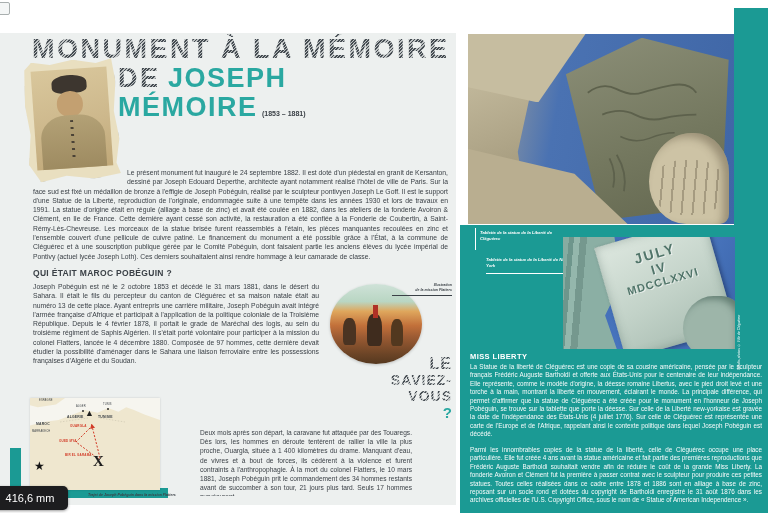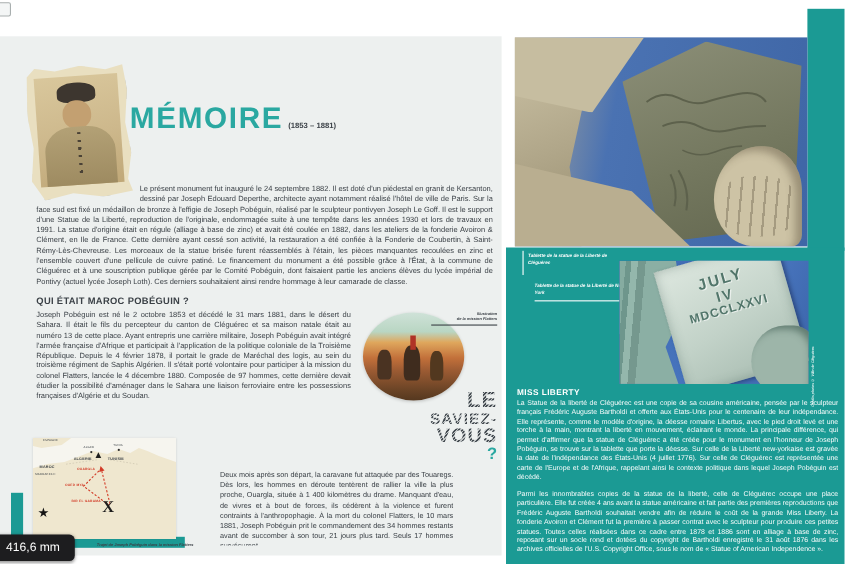--- a/index.html
+++ b/index.html
@@ -26,20 +26,25 @@
 </style>
 </head>
 <body>
 
 <div id="canvas">
 
   <div class="abs" style="left:-4px;top:2px;width:12px;height:11px;border:1px solid #a9afaf;border-radius:2px;background:#f4f6f6;"></div>
 
   <div class="abs" style="left:0;top:33px;width:456px;height:472px;background:#edf0ef;"></div>
 
+  <div class="abs hatch" style="left:32px;top:34px;width:430px;font-size:27px;letter-spacing:2.5px;white-space:nowrap;">MONUMENT À LA MÉMOIRE</div>
+  <div class="abs" style="left:118px;top:63px;font-size:27px;white-space:nowrap;">
+    <span class="hatch" style="letter-spacing:2.5px;">DE</span>
+    <span class="teal-txt" style="letter-spacing:1.5px;">JOSEPH</span>
+  </div>
   <div class="abs" style="left:118px;top:92px;white-space:nowrap;">
     <span class="teal-txt" style="font-size:27px;letter-spacing:1.5px;">MÉMOIRE</span>
     <span style="font-size:7px;font-weight:700;color:#3b4147;">(1853 – 1881)</span>
   </div>
 
   <div class="abs" style="left:26px;top:60px;width:92px;height:120px;transform:rotate(-4deg);background:#e9dfc0;
               clip-path:polygon(2% 6%,10% 0,30% 3%,55% 0,80% 4%,97% 1%,100% 20%,96% 45%,100% 68%,95% 88%,99% 97%,70% 100%,40% 96%,12% 100%,0 85%,4% 60%,0 35%);
               box-shadow:2px 3px 5px rgba(0,0,0,.25);">
     <div class="abs" style="left:8px;top:9px;right:8px;bottom:12px;background:linear-gradient(170deg,#d9c79c 0%,#cdb88c 55%,#c0a878 100%);overflow:hidden;">
       <div class="abs" style="left:26%;top:6%;width:46%;height:18%;background:#3d362f;border-radius:45% 45% 30% 30%;"></div>
@@ -66,23 +71,23 @@
     <div class="abs" style="left:47%;top:26%;width:5%;height:16%;background:#b03226;"></div>
   </div>
 
   <div class="abs cap-dark" style="left:392px;top:283px;width:60px;text-align:right;">
     <span>Illustration</span><br>
     <span>de la mission Flatters</span>
     <div style="margin-top:2px;height:1.6px;background:#3b4147;"></div>
   </div>
 
   <div class="abs" style="left:380px;top:356px;width:72px;text-align:right;">
-    <div class="hatch" style="font-size:20px;line-height:16px;letter-spacing:1px;">LE</div>
+    <div class="hatch" style="font-size:16px;line-height:16px;letter-spacing:1px;">LE</div>
     <div class="hatch" style="font-size:14px;line-height:16px;letter-spacing:1px;">SAVIEZ-</div>
-    <div class="hatch" style="font-size:18px;line-height:16px;letter-spacing:1px;">VOUS</div>
+    <div class="hatch" style="font-size:14px;line-height:16px;letter-spacing:1px;">VOUS</div>
     <div style="font-size:15px;line-height:18px;font-weight:800;color:#2aa8a1;">?</div>
   </div>
 
   <div class="abs body-txt" style="left:200px;top:428px;width:212px;height:68px;font-size:6.6px;line-height:9.2px;">Deux mois après son départ, la caravane fut attaquée par des Touaregs. Dès lors, les hommes en déroute tentèrent de rallier la ville la plus proche, Ouargla, située à 1 400 kilomètres du drame. Manquant d'eau, de vivres et à bout de forces, ils cédèrent à la violence et furent contraints à l'anthropophagie. À la mort du colonel Flatters, le 10 mars 1881, Joseph Pobéguin prit le commandement des 34 hommes restants avant de succomber à son tour, 21 jours plus tard. Seuls 17 hommes survécurent.</div>
 
   <div class="abs" style="left:10px;top:448px;width:11px;height:50px;background:#1b9a94;"></div>
   <div class="abs" style="left:10px;top:488px;width:158px;height:10px;background:#1b9a94;"></div>
 
   <div class="abs" style="left:30px;top:398px;width:130px;height:92px;background:#f6f5ef;overflow:hidden;box-shadow:0 0 2px rgba(0,0,0,.15);">
     <div class="abs" style="left:0;top:0;width:100%;height:100%;background:#efe7cf;

